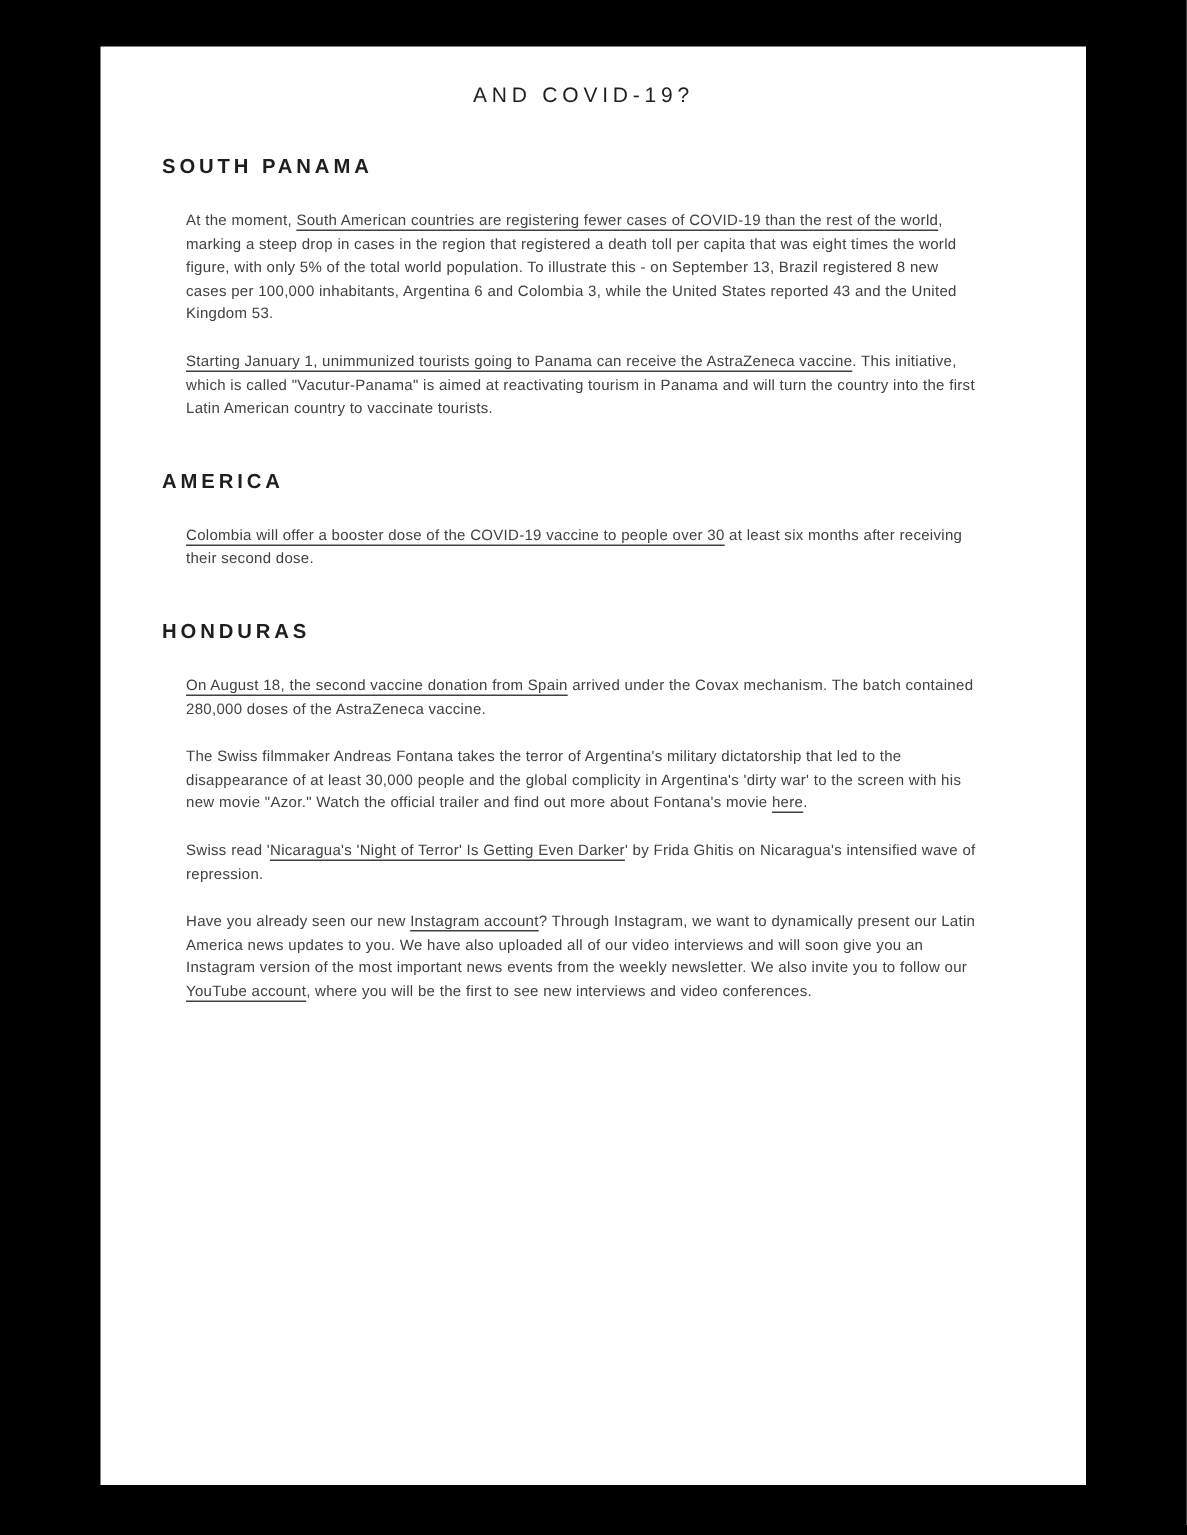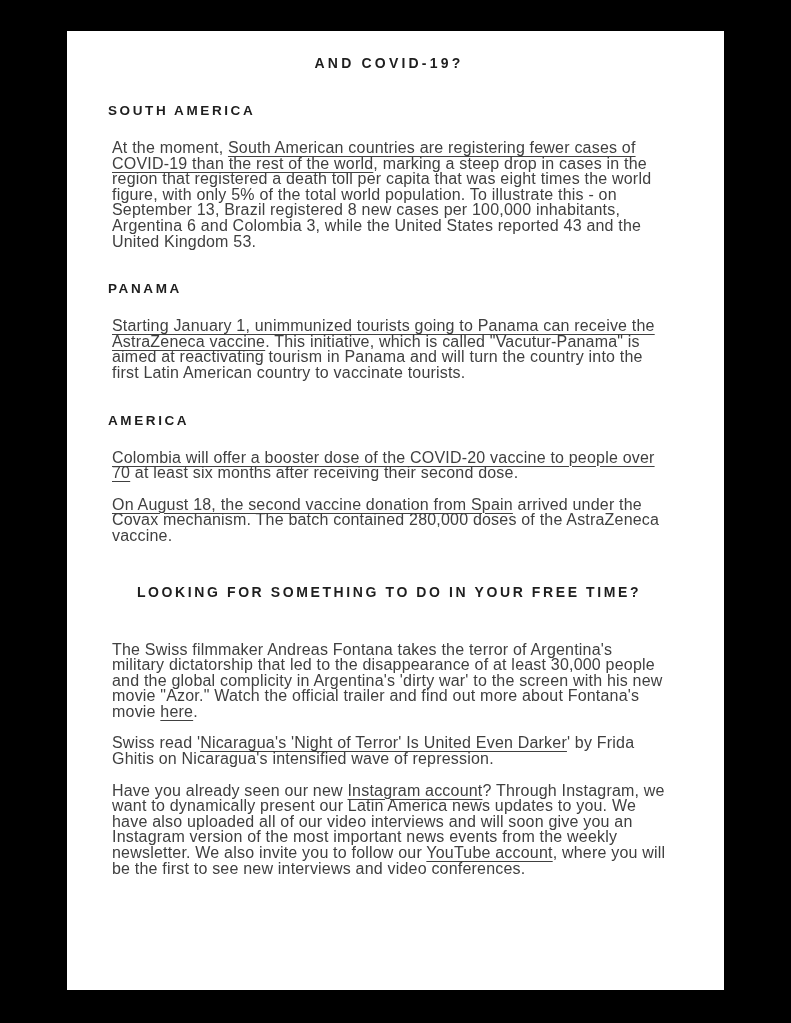--- a/index.html
+++ b/index.html
@@ -17,69 +17,68 @@
   }
   .paper{
     width:657px;
     min-height:959px;
     margin:31px auto 33px;
     background:var(--paper);
     padding:24px 54px 72px 41px;
   }
   .big-title{
     font-size:14px;
-    font-weight:700;
+    font-weight:400;
     letter-spacing:3.2px;
     text-align:center;
     color:var(--heading);
     margin:0 0 30px;
   }
   .big-title.free-time{
     margin:40px 0 42px;
     letter-spacing:2.6px;
   }
   .section-heading{
     font-size:13.5px;
     font-weight:800;
     letter-spacing:2.6px;
     color:var(--heading);
     margin:32px 0 22px;
   }
   p.body-text{
-    font-size:16px;
+    font-size:10px;
     line-height:15.6px;
     letter-spacing:0.2px;
     color:var(--text);
-    margin:0 4px 16px;
+    margin:0 16px 16px;
     max-width:562px;
   }
   a.text-link{
     color:var(--text);
     text-decoration:underline;
     text-decoration-thickness:1px;
     text-underline-offset:2.5px;
     cursor:pointer;
   }
 </style>
 </head>
 <body>
 
 <div class="paper">
   <h1 class="big-title">AND COVID-19?</h1>
 
   <div id="covid-items">
-      <h2 class="section-heading">SOUTH AMERICA</h2>
+      <h2 class="section-heading">SOUTH PANAMA</h2>
       <p class="body-text"><span>At the moment, </span><a class="text-link" href="#">South American countries are registering fewer cases of COVID-19 than the rest of the world</a><span>, marking a steep drop in cases in the region that registered a death toll per capita that was eight times the world figure, with only 5% of the total world population. To illustrate this - on September 13, Brazil registered 8 new cases per 100,000 inhabitants, Argentina 6 and Colombia 3, while the United States reported 43 and the United Kingdom 53.</span></p>
-      <h2 class="section-heading">PANAMA</h2>
       <p class="body-text"><a class="text-link" href="#">Starting January 1, unimmunized tourists going to Panama can receive the AstraZeneca vaccine</a><span>. This initiative, which is called "Vacutur-Panama" is aimed at reactivating tourism in Panama and will turn the country into the first Latin American country to vaccinate tourists.</span></p>
       <h2 class="section-heading">AMERICA</h2>
-      <p class="body-text"><a class="text-link" href="#">Colombia will offer a booster dose of the COVID-20 vaccine to people over 70</a><span> at least six months after receiving their second dose.</span></p>
+      <p class="body-text"><a class="text-link" href="#">Colombia will offer a booster dose of the COVID-19 vaccine to people over 30</a><span> at least six months after receiving their second dose.</span></p>
+      <h2 class="section-heading">HONDURAS</h2>
       <p class="body-text"><a class="text-link" href="#">On August 18, the second vaccine donation from Spain</a><span> arrived under the Covax mechanism. The batch contained 280,000 doses of the AstraZeneca vaccine.</span></p>
     </div>
 
-  <h1 class="big-title free-time">LOOKING FOR SOMETHING TO DO IN YOUR FREE TIME?</h1>
 
   <div id="free-time-paragraphs">
       <p class="body-text"><span>The Swiss filmmaker Andreas Fontana takes the terror of Argentina's military dictatorship that led to the disappearance of at least 30,000 people and the global complicity in Argentina's 'dirty war' to the screen with his new movie "Azor." Watch the official trailer and find out more about Fontana's movie </span><a class="text-link" href="#">here</a><span>.</span></p>
-      <p class="body-text"><span>Swiss read '</span><a class="text-link" href="#">Nicaragua's 'Night of Terror' Is United Even Darker</a><span>' by Frida Ghitis on Nicaragua's intensified wave of repression.</span></p>
+      <p class="body-text"><span>Swiss read '</span><a class="text-link" href="#">Nicaragua's 'Night of Terror' Is Getting Even Darker</a><span>' by Frida Ghitis on Nicaragua's intensified wave of repression.</span></p>
       <p class="body-text"><span>Have you already seen our new </span><a class="text-link" href="#">Instagram account</a><span>? Through Instagram, we want to dynamically present our Latin America news updates to you. We have also uploaded all of our video interviews and will soon give you an Instagram version of the most important news events from the weekly newsletter. We also invite you to follow our </span><a class="text-link" href="#">YouTube account</a><span>, where you will be the first to see new interviews and video conferences.</span></p>
     </div>
 </div>
 
 </body></html>

